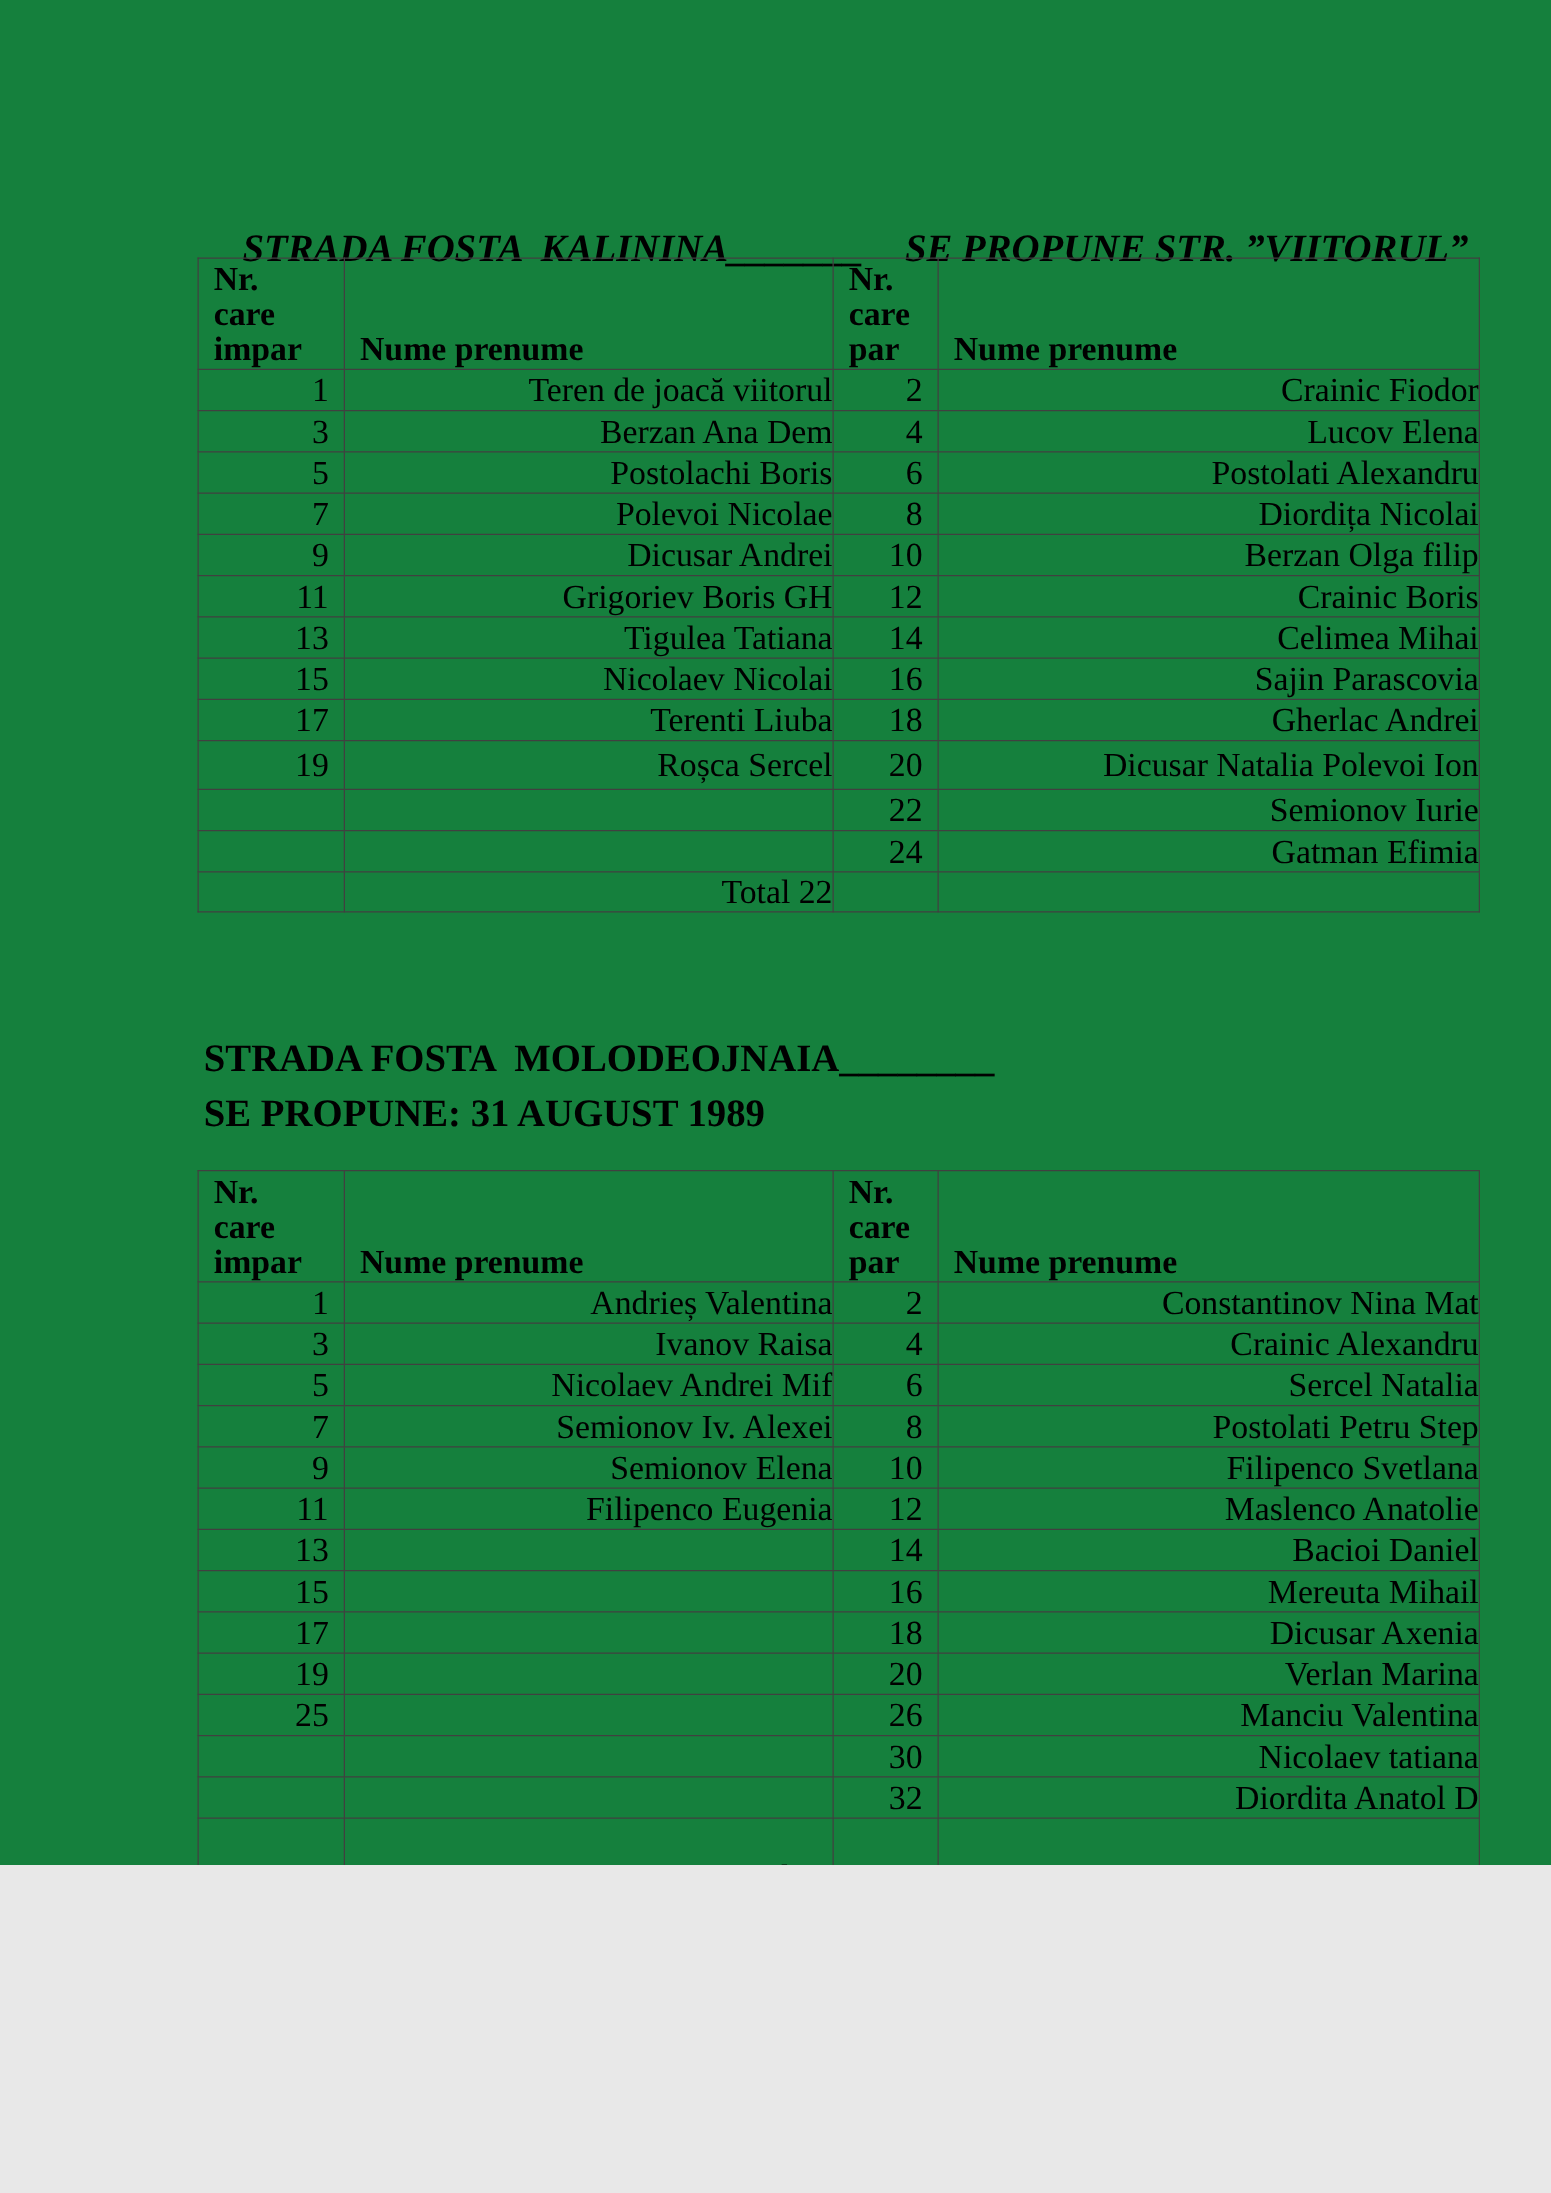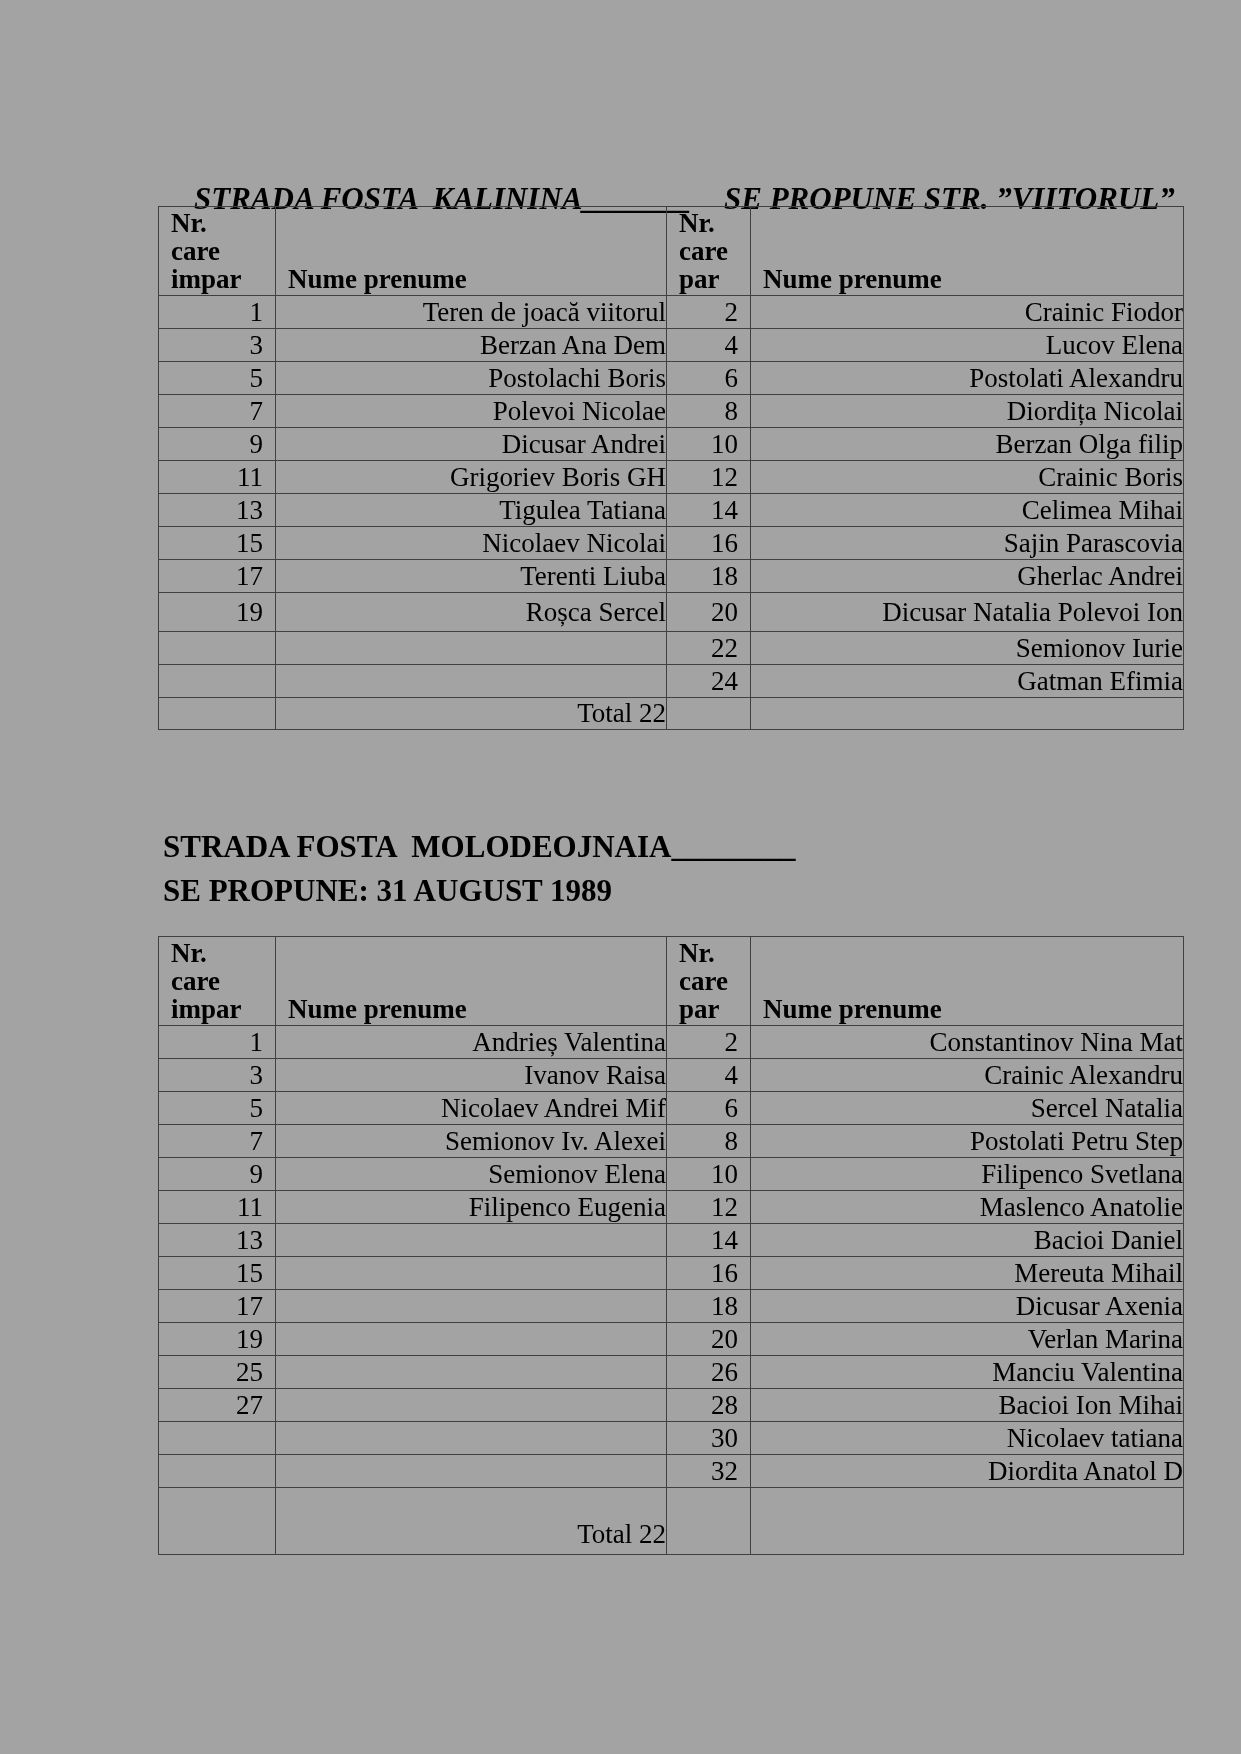--- a/index.html
+++ b/index.html
@@ -4,22 +4,22 @@
 <style>
   html, body { margin: 0; padding: 0; }
   body {
     background: #e8e8e8;
     font-family: "Liberation Serif", "DejaVu Serif", serif;
     color: #000000;
   }
   .page {
     position: relative;
     width: 1241px;
-    height: 1754px;
-    background: #a3a3a3;
+    height: 1492px;
+    background: #15803d;
     margin: 0 auto;
     overflow: hidden;
   }
   .title {
     position: absolute;
     white-space: pre;
     font-weight: bold;
     font-size: 31px;
     line-height: 38px;
     color: #000000;
@@ -274,26 +274,20 @@
           <td class="cell-nr">20</td>
           <td class="cell-name">Verlan Marina</td>
         </tr>
         <tr>
           <td class="cell-nr">25</td>
           <td class="cell-name"></td>
           <td class="cell-nr">26</td>
           <td class="cell-name">Manciu Valentina</td>
         </tr>
         <tr>
-          <td class="cell-nr">27</td>
-          <td class="cell-name"></td>
-          <td class="cell-nr">28</td>
-          <td class="cell-name">Bacioi Ion Mihai</td>
-        </tr>
-        <tr>
           <td class="cell-nr"></td>
           <td class="cell-name"></td>
           <td class="cell-nr">30</td>
           <td class="cell-name">Nicolaev tatiana</td>
         </tr>
         <tr>
           <td class="cell-nr"></td>
           <td class="cell-name"></td>
           <td class="cell-nr">32</td>
           <td class="cell-name">Diordita Anatol D</td>

